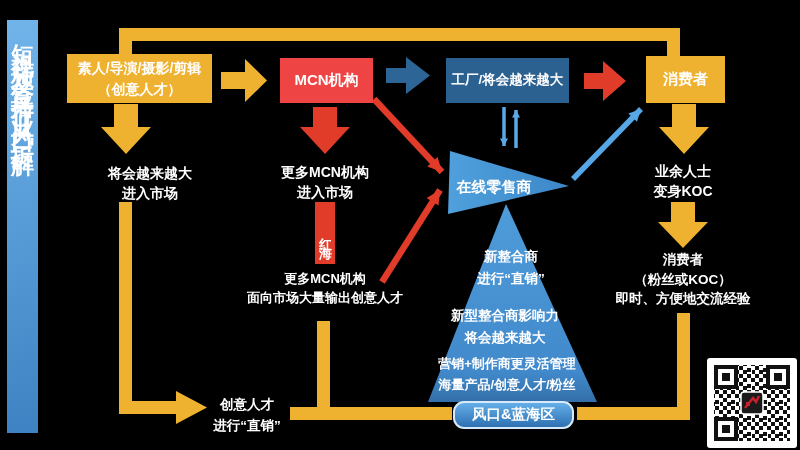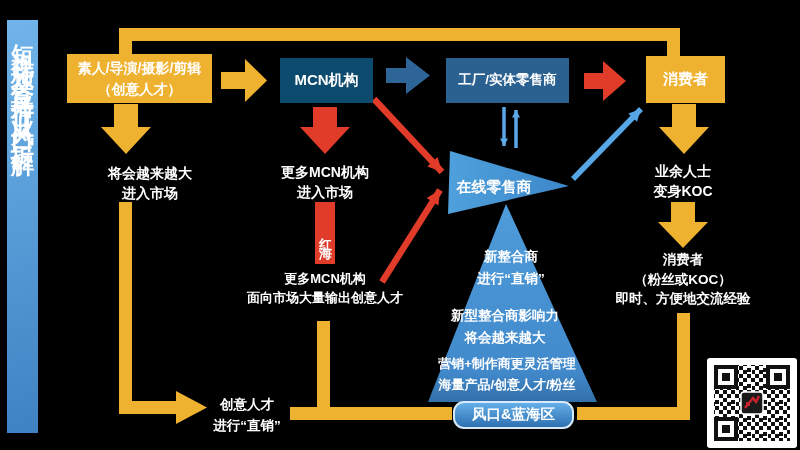--- a/index.html
+++ b/index.html
@@ -8,21 +8,21 @@
   #stage *{box-sizing:border-box;}
   svg{position:absolute;left:0;top:0;}
   .lbl{position:absolute;color:#fff;font-weight:bold;text-align:center;line-height:1.45;}
   .box{position:absolute;display:flex;flex-direction:column;align-items:center;justify-content:center;
        color:#fff;font-weight:bold;text-align:center;line-height:1.5;}
   #sidebar{position:absolute;left:7px;top:20px;width:31px;height:413px;
            background:linear-gradient(165deg,#70B4EA 0%,#3E82C3 100%);
            color:#fff;font-weight:bold;font-size:23px;line-height:31px;
            writing-mode:vertical-rl;text-orientation:upright;letter-spacing:10px;padding-top:6px;}
   #box-talent{left:59px;top:54px;width:145px;height:49px;background:#EFB230;font-size:14px;margin-left:8px;}
-  #box-mcn{left:280px;top:58px;width:93px;height:45px;background:#0c4a6e;font-size:15px;}
+  #box-mcn{left:280px;top:58px;width:93px;height:45px;background:#ef4444;font-size:15px;}
   #box-factory{left:446px;top:58px;width:123px;height:45px;background:#2B6190;font-size:13.5px;}
   #box-consumer{left:646px;top:56px;width:79px;height:47px;background:#EFB230;font-size:15px;}
   #redsea{position:absolute;left:315px;top:202px;width:20px;height:62px;background:#E13B2A;
           color:#fff;font-weight:bold;font-size:13px;writing-mode:vertical-rl;text-orientation:upright;
           letter-spacing:9px;line-height:20px;text-align:center;padding-top:8px;}
   #blueocean{left:453px;top:401px;width:121px;height:28px;font-size:14.5px;
              background:linear-gradient(180deg,#64AFE9 0%,#2E70B1 100%);
              border:2px solid #D8EAF9;border-radius:11px;}
   .l1,.l2,.l3{display:block;}
 </style>
@@ -109,21 +109,21 @@
     </g>
   </svg>
 
   <div id="sidebar">短视频及直播行业风口拆解</div>
 
   <div class="box" id="box-talent">
     <span class="l1">素人/导演/摄影/剪辑</span>
     <span class="l2">（创意人才）</span>
   </div>
   <div class="box" id="box-mcn">MCN机构</div>
-  <div class="box" id="box-factory">工厂/实体零售商</div>
+  <div class="box" id="box-factory">工厂/将会越来越大</div>
   <div class="box" id="box-consumer">消费者</div>
   <div id="redsea">红海</div>
   <div class="box" id="blueocean">风口&amp;蓝海区</div>
 
   <div class="lbl" style="left:70px;top:163px;width:160px;font-size:14px;">
     <span class="l1">将会越来越大</span>
     <span class="l2">进入市场</span>
   </div>
 
   <div class="lbl" style="left:250px;top:162px;width:150px;font-size:14px;">

